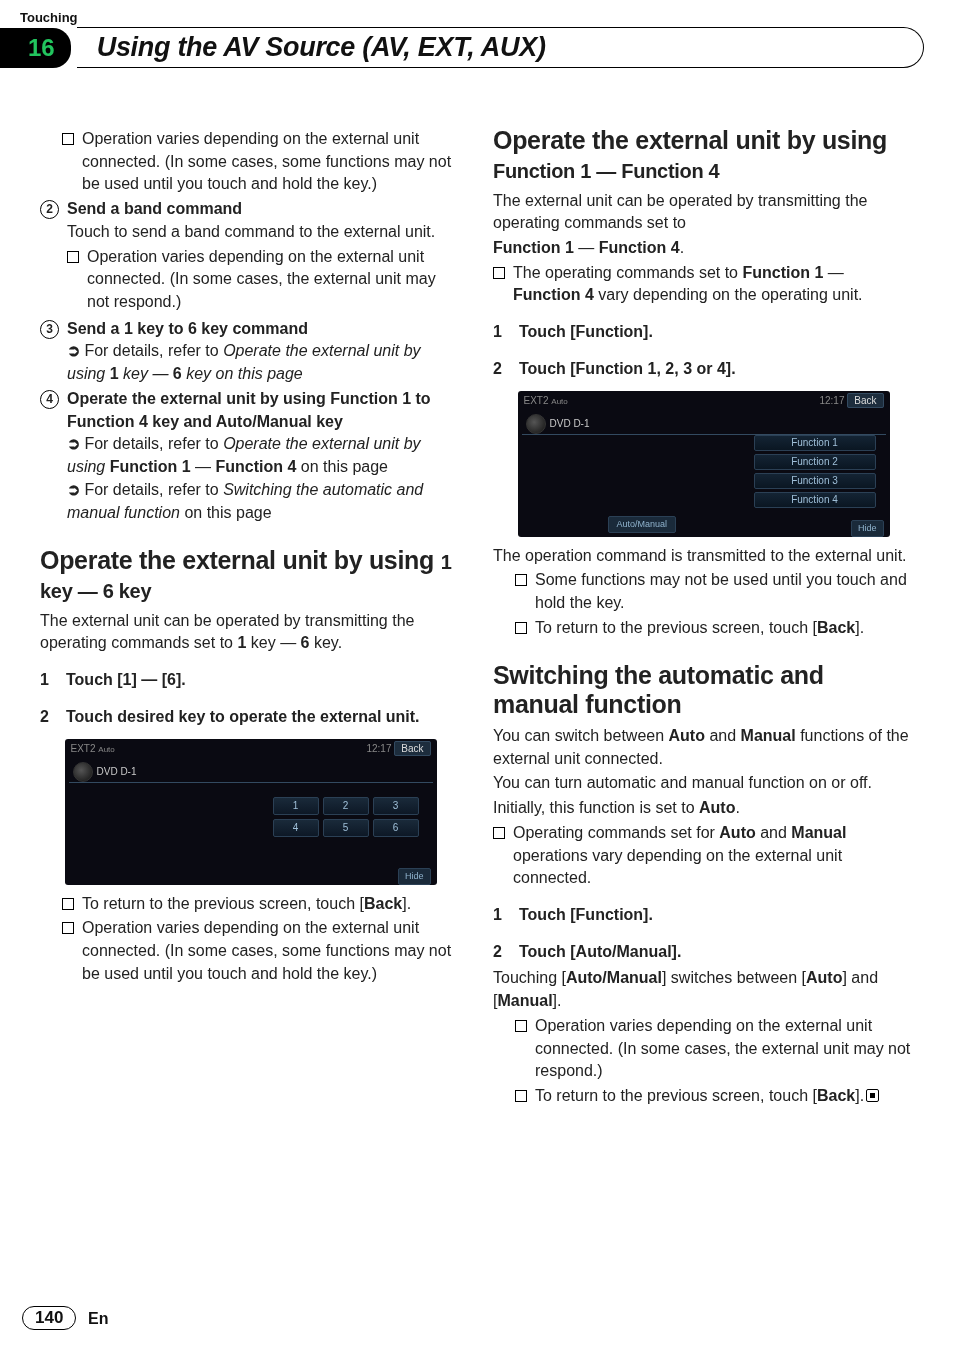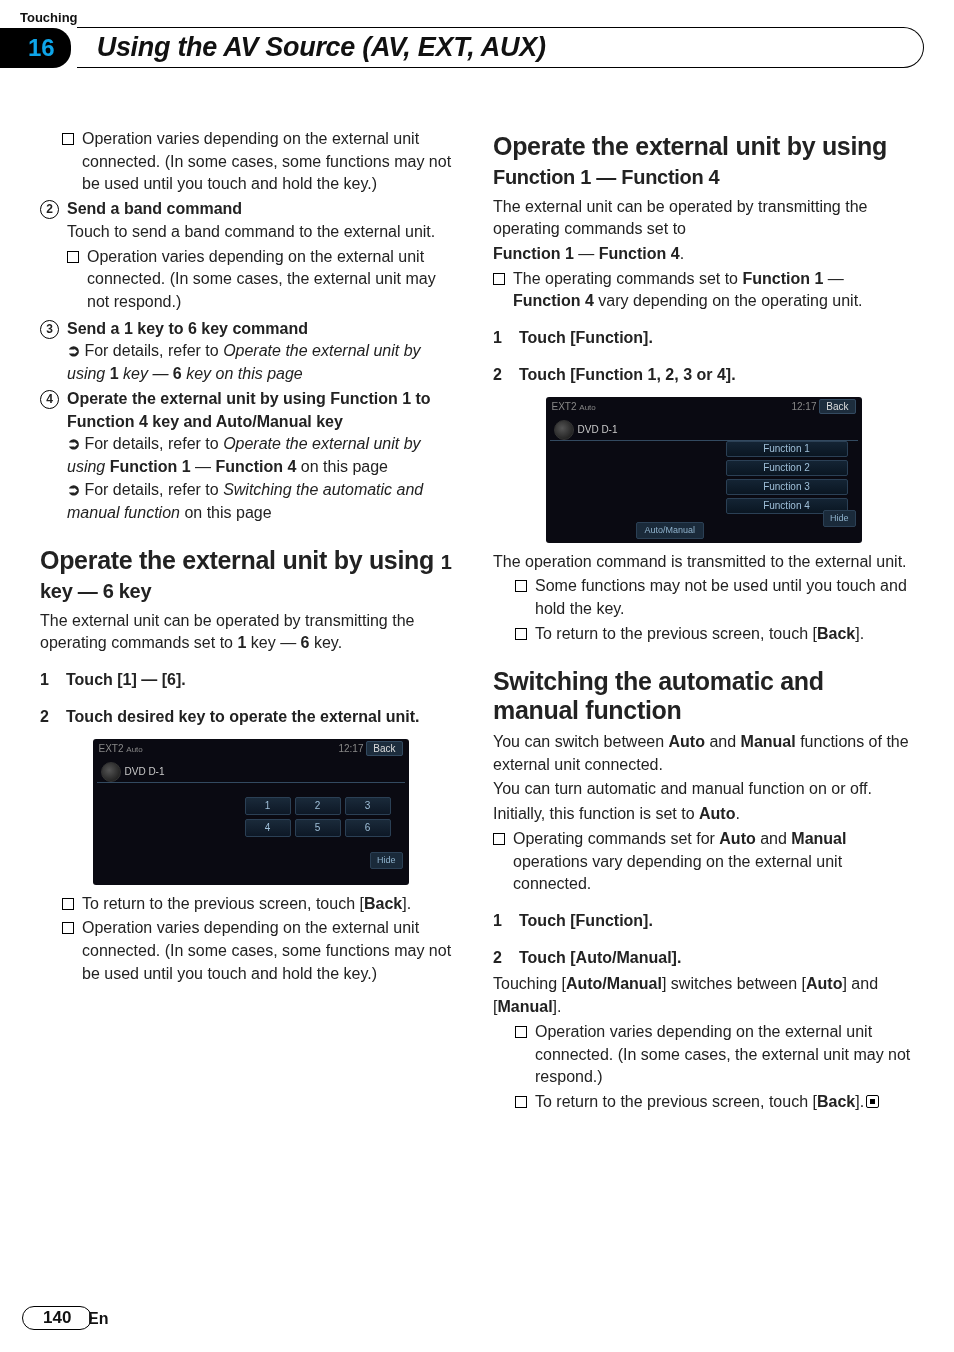--- a/index.html
+++ b/index.html
@@ -22,21 +22,21 @@
     margin-left: -20px;
   }
   .header-row {
     display: flex;
     align-items: center;
     margin-top: 2px;
     margin-left: -40px;
   }
   .chapter-badge {
     background: #000;
-    color: #0ea5e9;
+    color: #22c55e;
     font-weight: 800;
     font-size: 24px;
     padding: 6px 16px 6px 28px;
     border-top-right-radius: 18px;
     border-bottom-right-radius: 18px;
   }
   .title-pill {
     flex: 1;
     border: 1.5px solid #000;
     border-left: none;
@@ -127,21 +127,21 @@
     border-top: 1.3px solid #000;
     border-right: 1.3px solid #000;
     transform: skewX(-20deg);
     display: none;
   }
   .arrow {
     font-weight: 700;
     margin-right: 4px;
   }
   .screenshot {
-    width: 316px;
+    width: 372px;
     height: 146px;
     background: #0a0a12;
     border-radius: 3px;
     margin: 10px auto 8px auto;
     position: relative;
     color: #c9c9c9;
     font-size: 10px;
     overflow: hidden;
   }
   .shot-topbar {
@@ -190,21 +190,21 @@
     border: 1px solid #2b4055;
     text-align: center;
     color: #9fbfd8;
     font-size: 10px;
     padding: 1px 0;
     border-radius: 2px;
   }
   .shot-hide {
     position: absolute;
     right: 6px;
-    bottom: 16px;
+    bottom: 0;
     background: #1a2a3a;
     border: 1px solid #2b4055;
     color: #8fb2cc;
     font-size: 9px;
     padding: 1px 6px;
     border-radius: 2px;
   }
   .fn-list {
     position: absolute;
     right: 14px;
@@ -233,21 +233,21 @@
     font-size: 9px;
     padding: 1px 8px;
     border-radius: 2px;
   }
   .page-num-badge {
     position: absolute;
     left: 22px;
     bottom: 22px;
     border: 1.5px solid #000;
     border-radius: 16px;
-    padding: 1px 20px;
+    padding: 1px 12px;
     font-weight: 800;
     font-size: 17px;
   }
   .lang-code {
     position: absolute;
     left: 88px;
     bottom: 24px;
     font-weight: 700;
     font-size: 16px;
   }
@@ -367,21 +367,21 @@
         </div>
         <div class="bullet-row">
           <div class="sq"></div>
           <div>Operation varies depending on the external unit connected. (In some cases, some functions may not be used until you touch and hold the key.)</div>
         </div>
       </div>
     </div>
 
     <div class="col">
 
-      <div class="section-title" style="margin-top:6px">
+      <div class="section-title" style="margin-top:0">
         <span>Operate the external unit by using </span><span class="light">Function 1 — Function 4</span>
       </div>
       <p class="para">The external unit can be operated by transmitting the operating commands set to</p>
       <p class="para">
         <span class="bold">Function 1</span><span> — </span><span class="bold">Function 4</span><span>.</span>
       </p>
       <div class="bullet-row">
         <div class="sq"></div>
         <div><span>The operating commands set to </span><span class="bold">Function 1</span><span> — </span><span class="bold">Function 4</span><span> vary depending on the operating unit.</span></div>
       </div>

